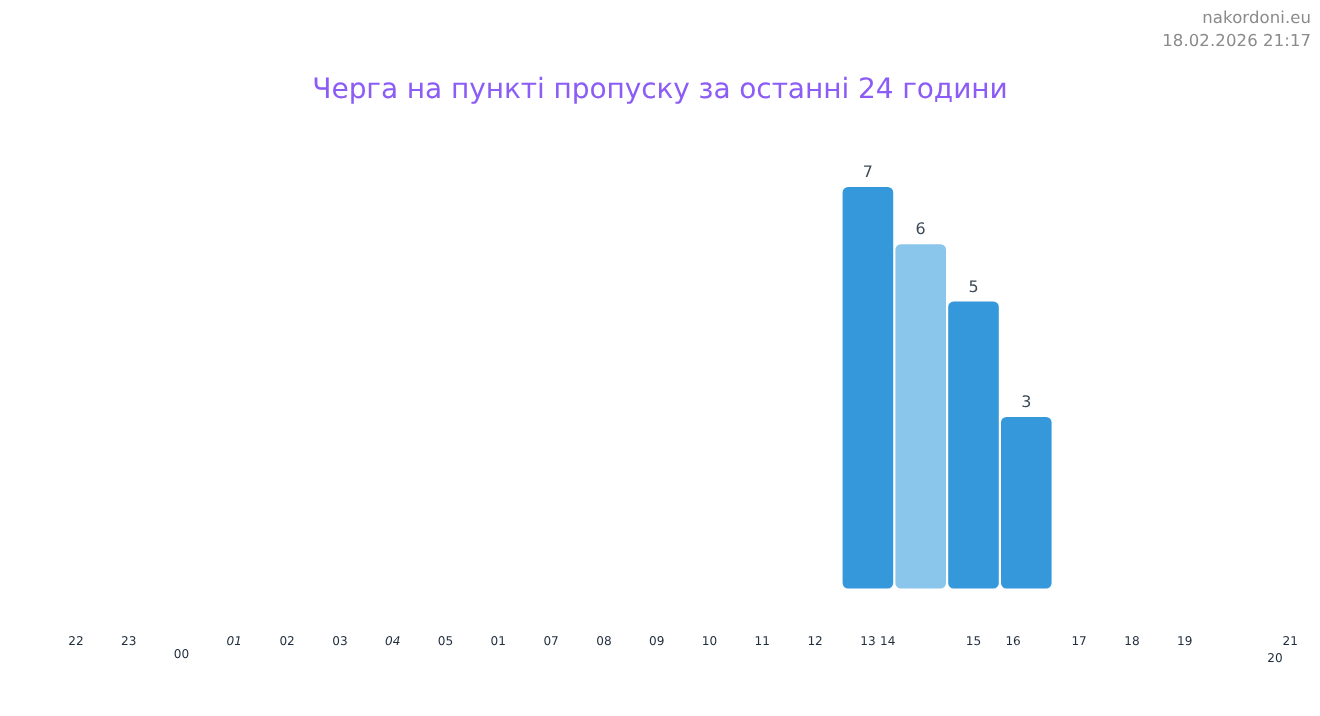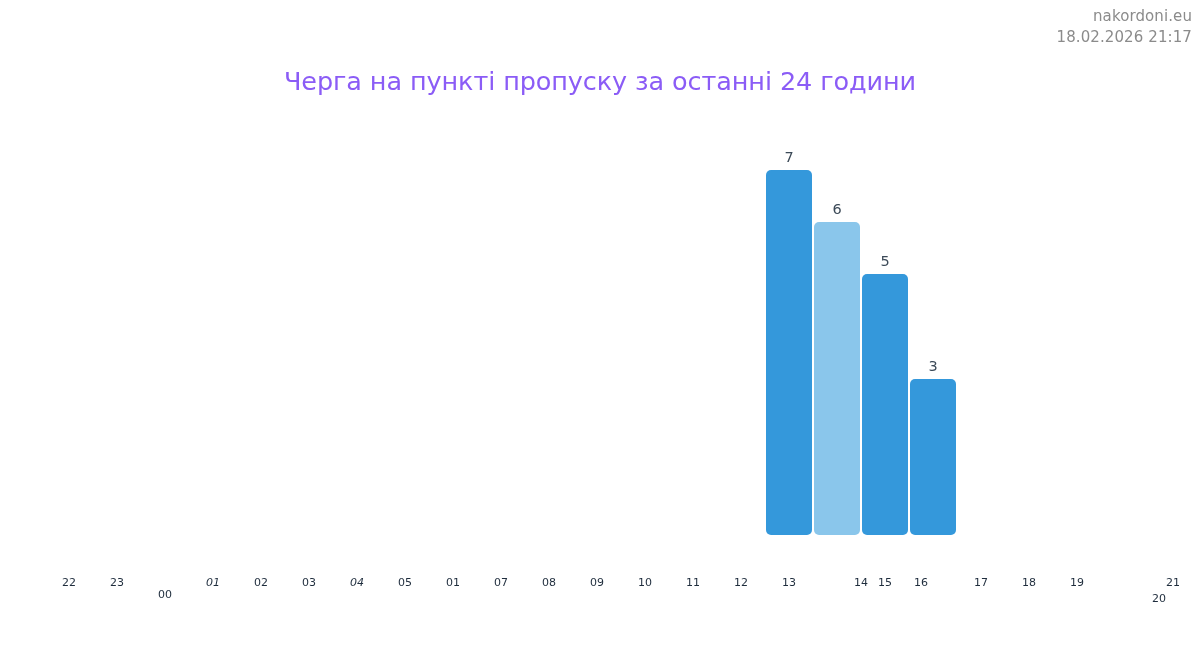--- a/index.html
+++ b/index.html
@@ -166,21 +166,21 @@
     <div class="xtick" style="left: 334px; font-style: italic;">04</div>
     <div class="xtick" style="left: 382px;">05</div>
     <div class="xtick" style="left: 430px;">01</div>
     <div class="xtick" style="left: 478px;">07</div>
     <div class="xtick" style="left: 526px;">08</div>
     <div class="xtick" style="left: 574px;">09</div>
     <div class="xtick" style="left: 622px;">10</div>
     <div class="xtick" style="left: 670px;">11</div>
     <div class="xtick" style="left: 718px;">12</div>
     <div class="xtick" style="left: 766px;">13</div>
-    <div class="xtick" style="left: 838px;">14</div>
+    <div class="xtick" style="left: 784px;">14</div>
     <div class="xtick" style="left: 862px;">15</div>
     <div class="xtick" style="left: 898px;">16</div>
     <div class="xtick" style="left: 958px;">17</div>
     <div class="xtick" style="left: 1006px;">18</div>
     <div class="xtick" style="left: 1054px;">19</div>
     <div class="xtick" style="left: 1136px; margin-top: 16px;">20</div>
     <div class="xtick" style="left: 1150px;">21</div>
   </div>
 
 </body></html>

